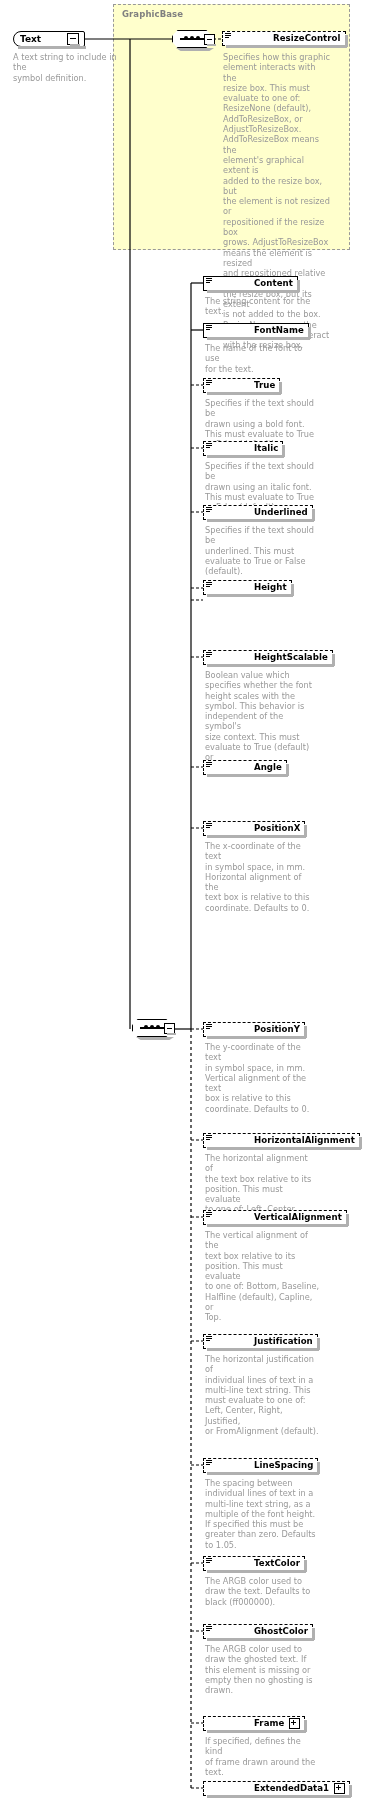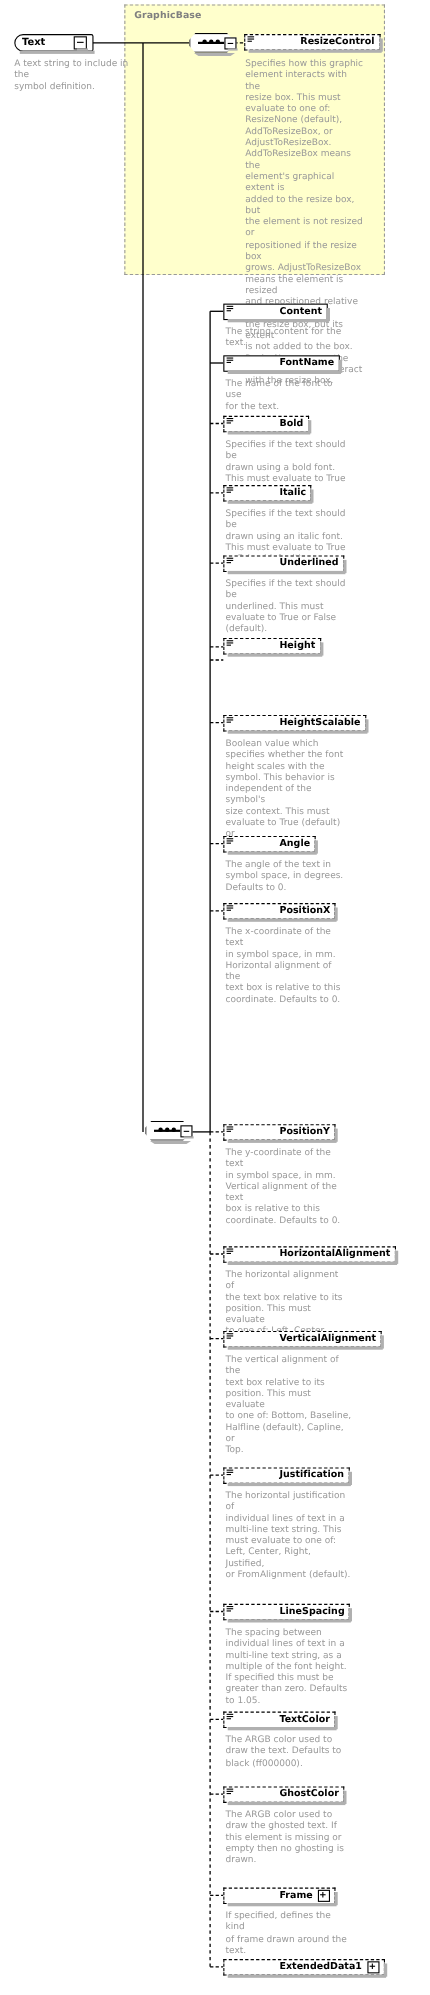--- a/index.html
+++ b/index.html
@@ -297,21 +297,21 @@
   </div>
   <div class="doc" style="left:205px; top:343px; width:112px;">The name of the font to use
 for the text.</div>
 
   <div class="node dashed" style="left:203px; top:378px;">
     <span class="glyph">
         <i></i>
         <i></i>
         <i></i>
       </span>
-    <span class="lbl">Bold</span>
+    <span class="lbl">True</span>
     <span class="shadow"></span>
     <span class="shadow-r"></span>
   </div>
   <div class="doc" style="left:205px; top:398px; width:112px;">Specifies if the text should be
 drawn using a bold font.
 This must evaluate to True
 or False (default).</div>
 
   <div class="node dashed" style="left:203px; top:441px;">
     <span class="glyph">
@@ -376,23 +376,20 @@
   <div class="node dashed" style="left:203px; top:760px;">
     <span class="glyph">
         <i></i>
         <i></i>
         <i></i>
       </span>
     <span class="lbl">Angle</span>
     <span class="shadow"></span>
     <span class="shadow-r"></span>
   </div>
-  <div class="doc" style="left:205px; top:780px; width:112px;">The angle of the text in
-symbol space, in degrees.
-Defaults to 0.</div>
 
   <div class="node dashed" style="left:203px; top:821px;">
     <span class="glyph">
         <i></i>
         <i></i>
         <i></i>
       </span>
     <span class="lbl">PositionX</span>
     <span class="shadow"></span>
     <span class="shadow-r"></span>

